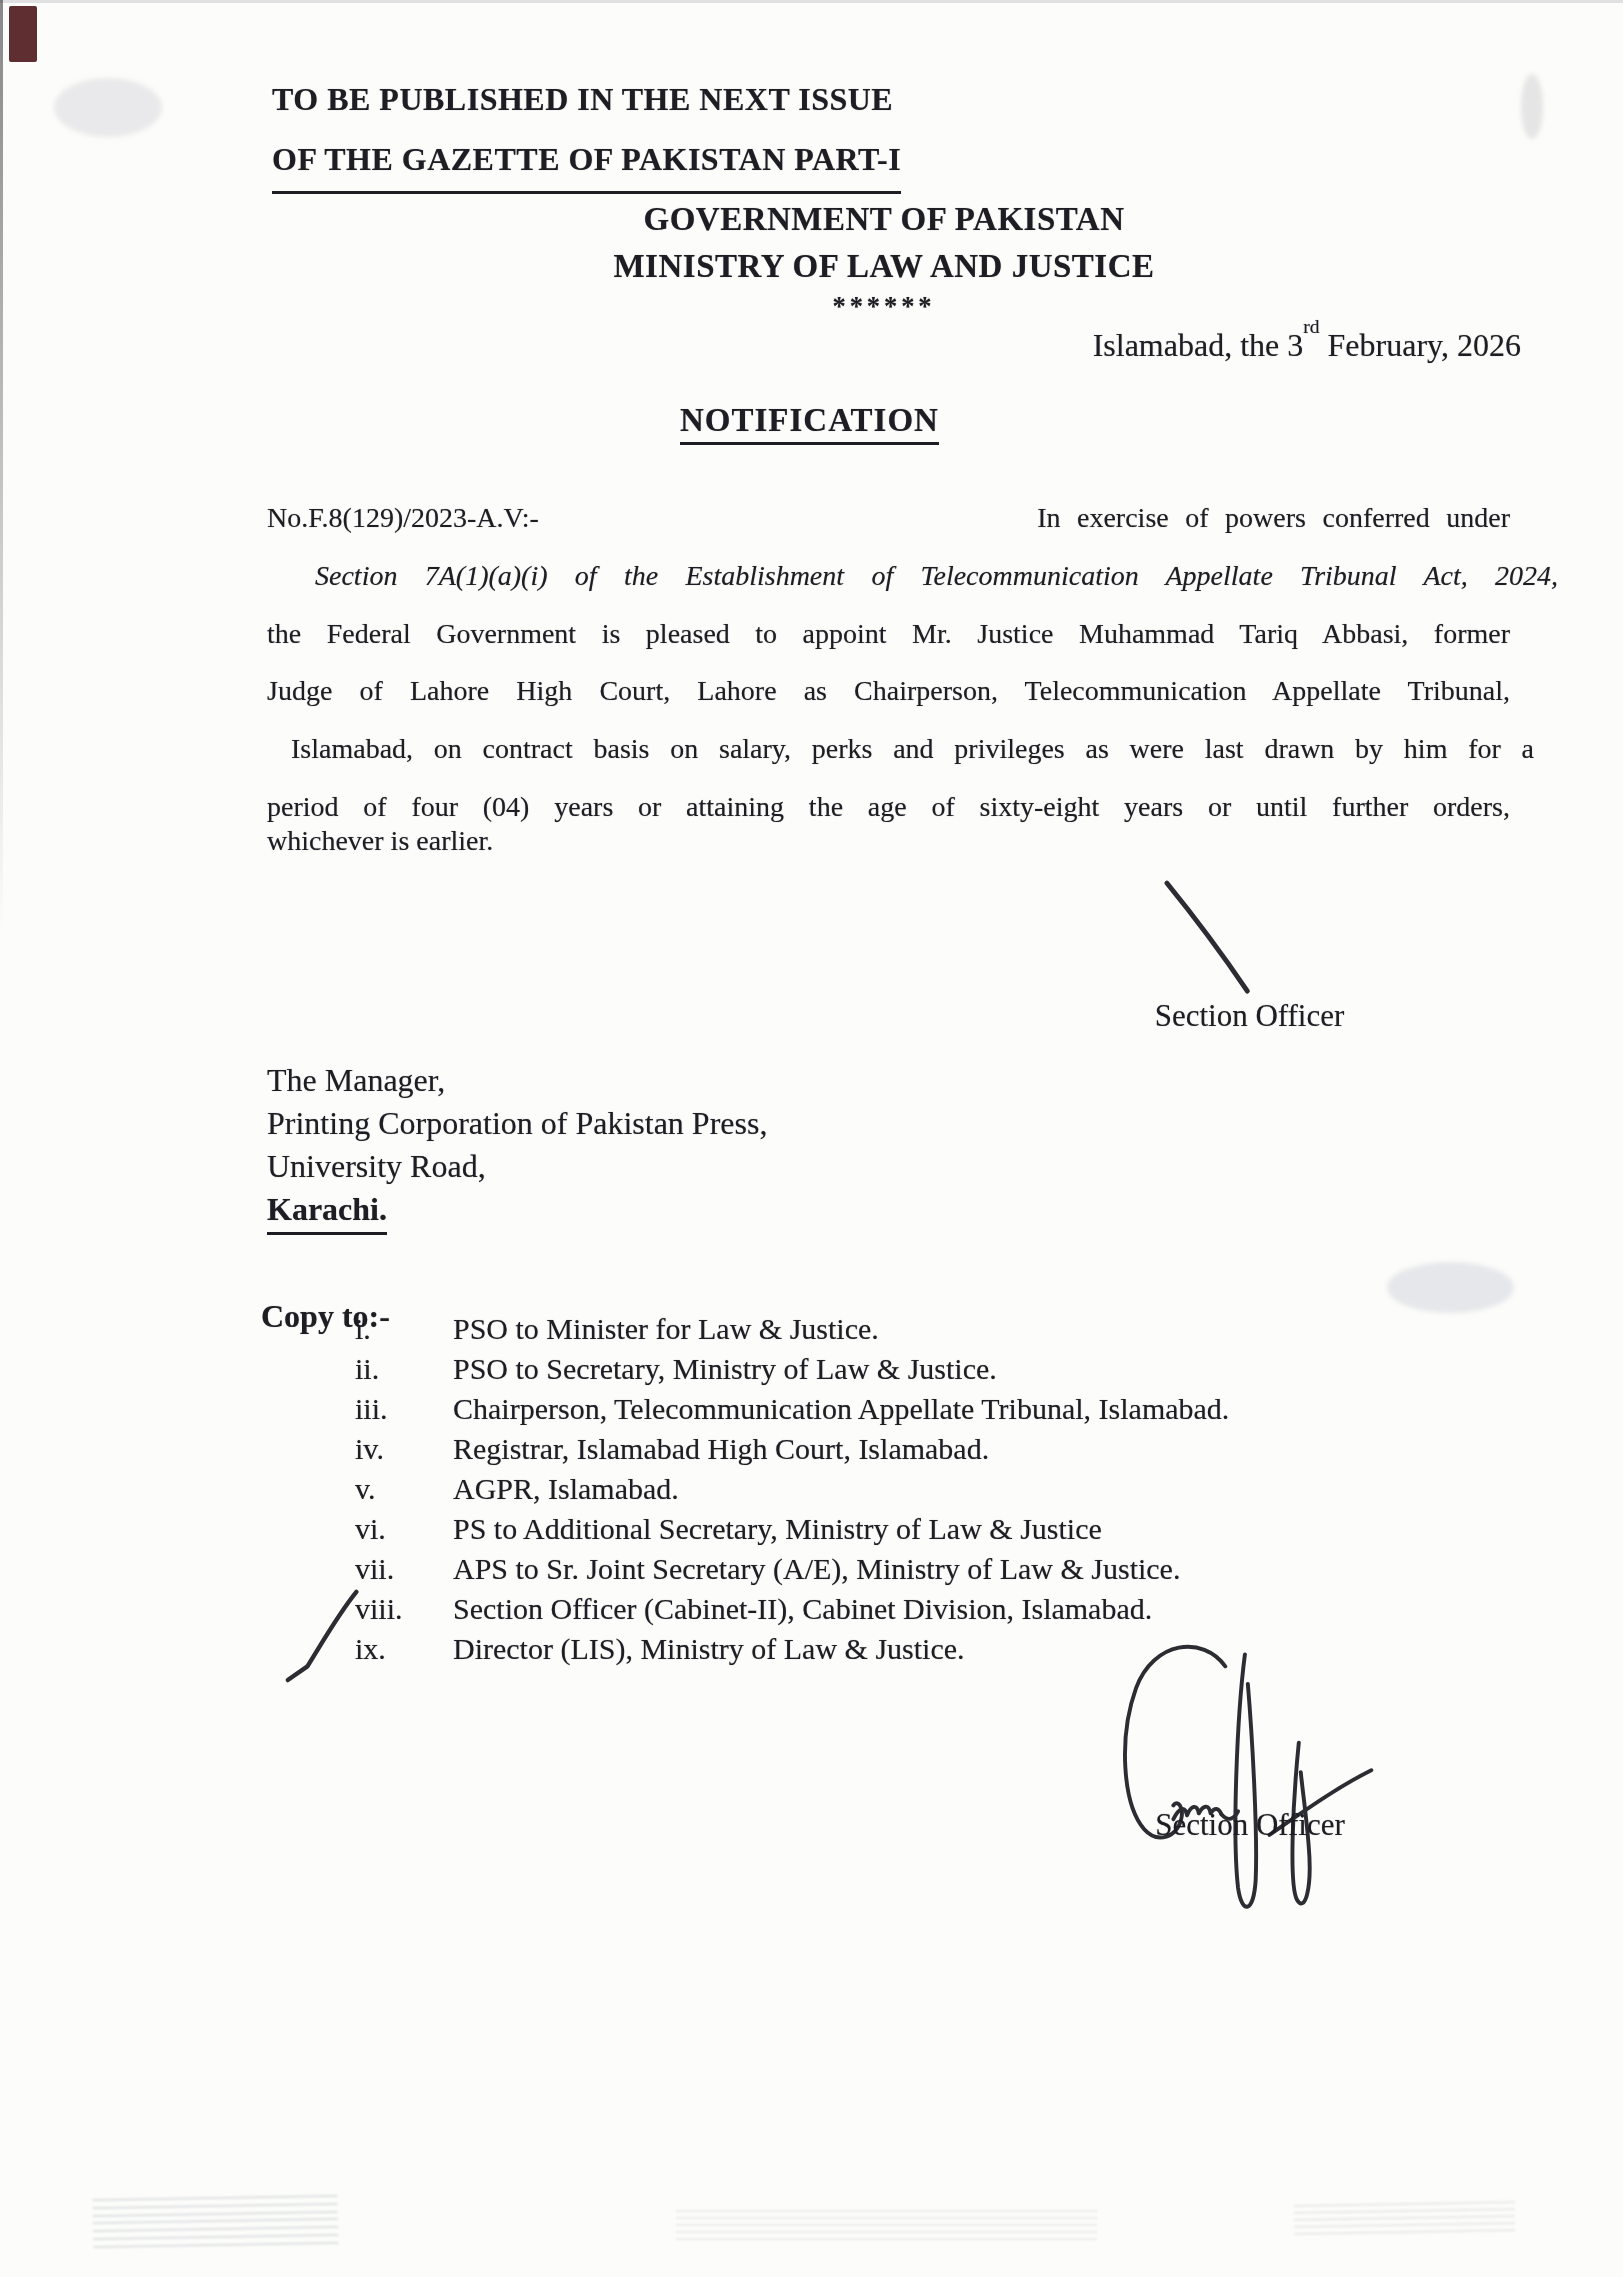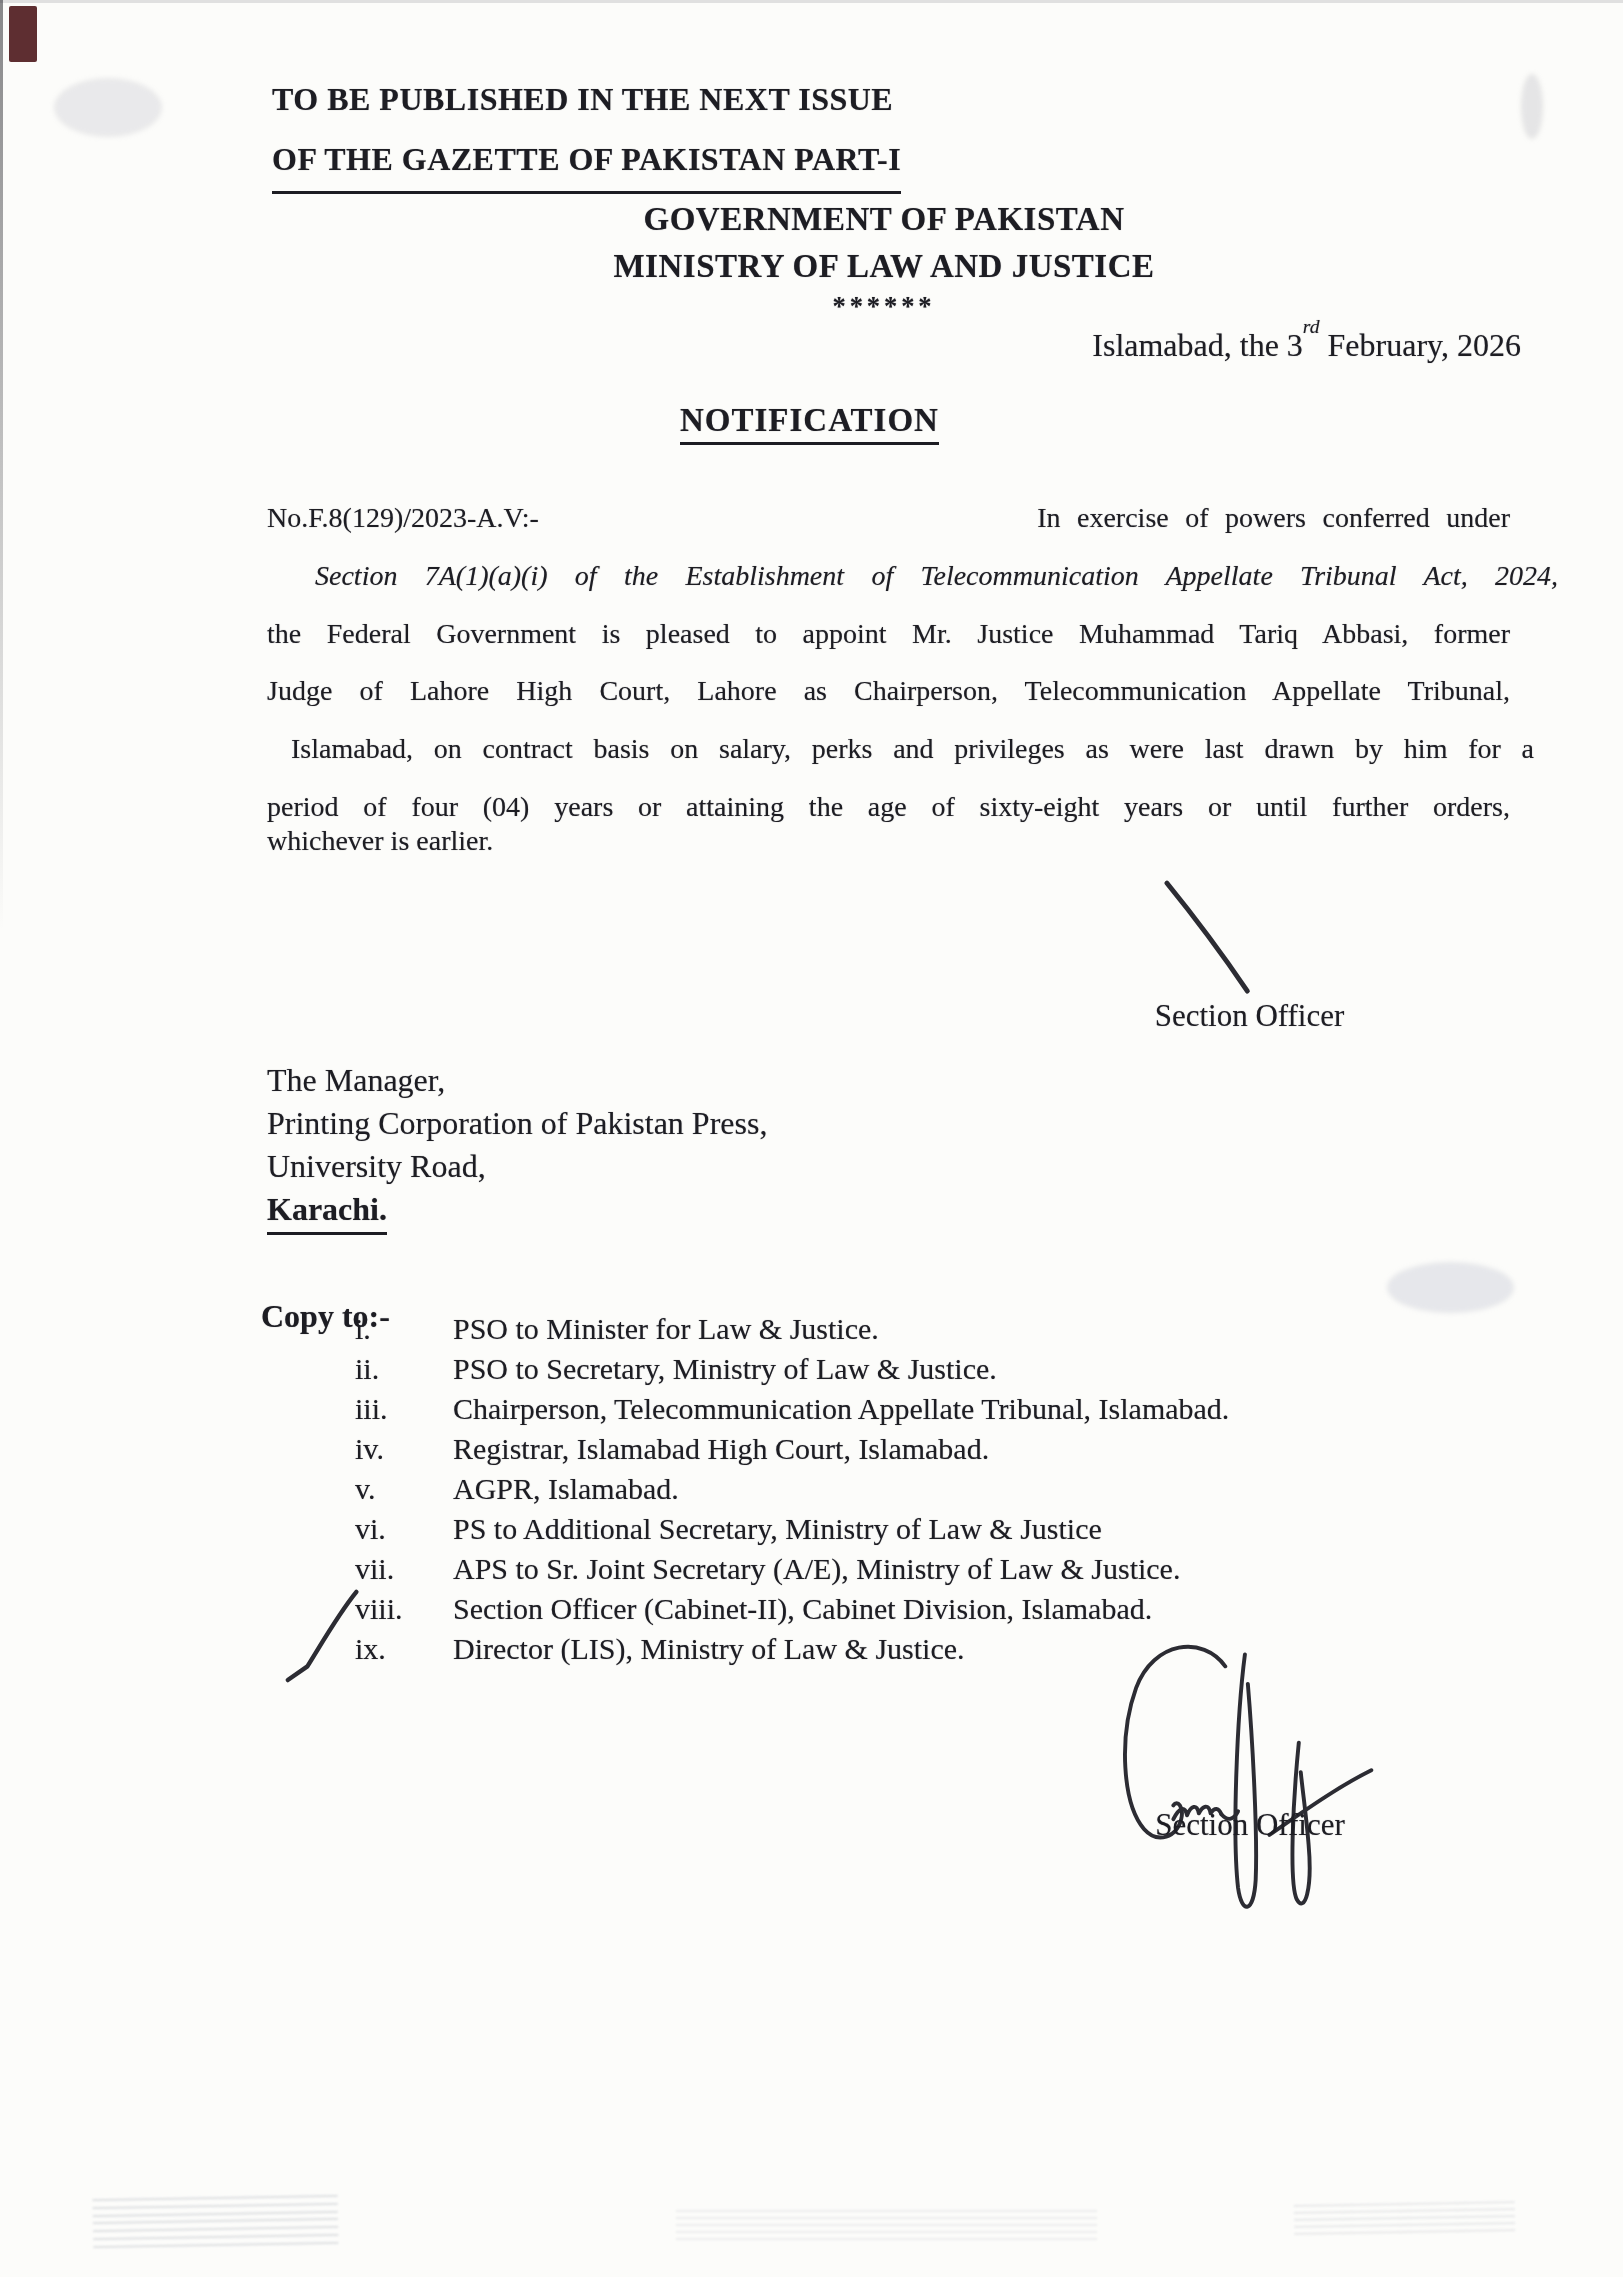--- a/index.html
+++ b/index.html
@@ -25,21 +25,21 @@
   .pub-header .u{border-bottom:3.9px solid var(--ink);padding-bottom:2px;display:inline-block;}
 
   
   .letterhead{left:541px;top:196px;width:686px;text-align:center;font-weight:bold;}
   .letterhead .l1{font-size:33px;line-height:47px;letter-spacing:0.5px;text-align:center;}
   .letterhead .l2{font-size:33px;line-height:47px;letter-spacing:0.5px;}
   .letterhead .stars{font-size:26.5px;line-height:29px;letter-spacing:3.9px;margin-top:2px;}
 
   
   .dateline{left:980px;top:327px;width:541px;text-align:right;font-size:32px;}
-  .dateline sup{font-size:19.6px;position:relative;top:-11.8px;font-style:italic;}
+  .dateline sup{font-size:19.6px;position:relative;top:-11.8px;}
 
   
   .noti-title{left:680px;top:402px;width:392px;text-align:left;}
   .noti-title span{font-size:33px;font-weight:bold;letter-spacing:1px;border-bottom:3.9px solid var(--ink);padding-bottom:2.9px;display:inline-block;}
 
   
   .bline{left:267px;width:1243px;font-size:28px;line-height:39px;}
   .bline.just{text-align:justify;text-align-last:justify;}
   .l1flex{display:flex;justify-content:space-between;}
   .l1flex .ref{}

